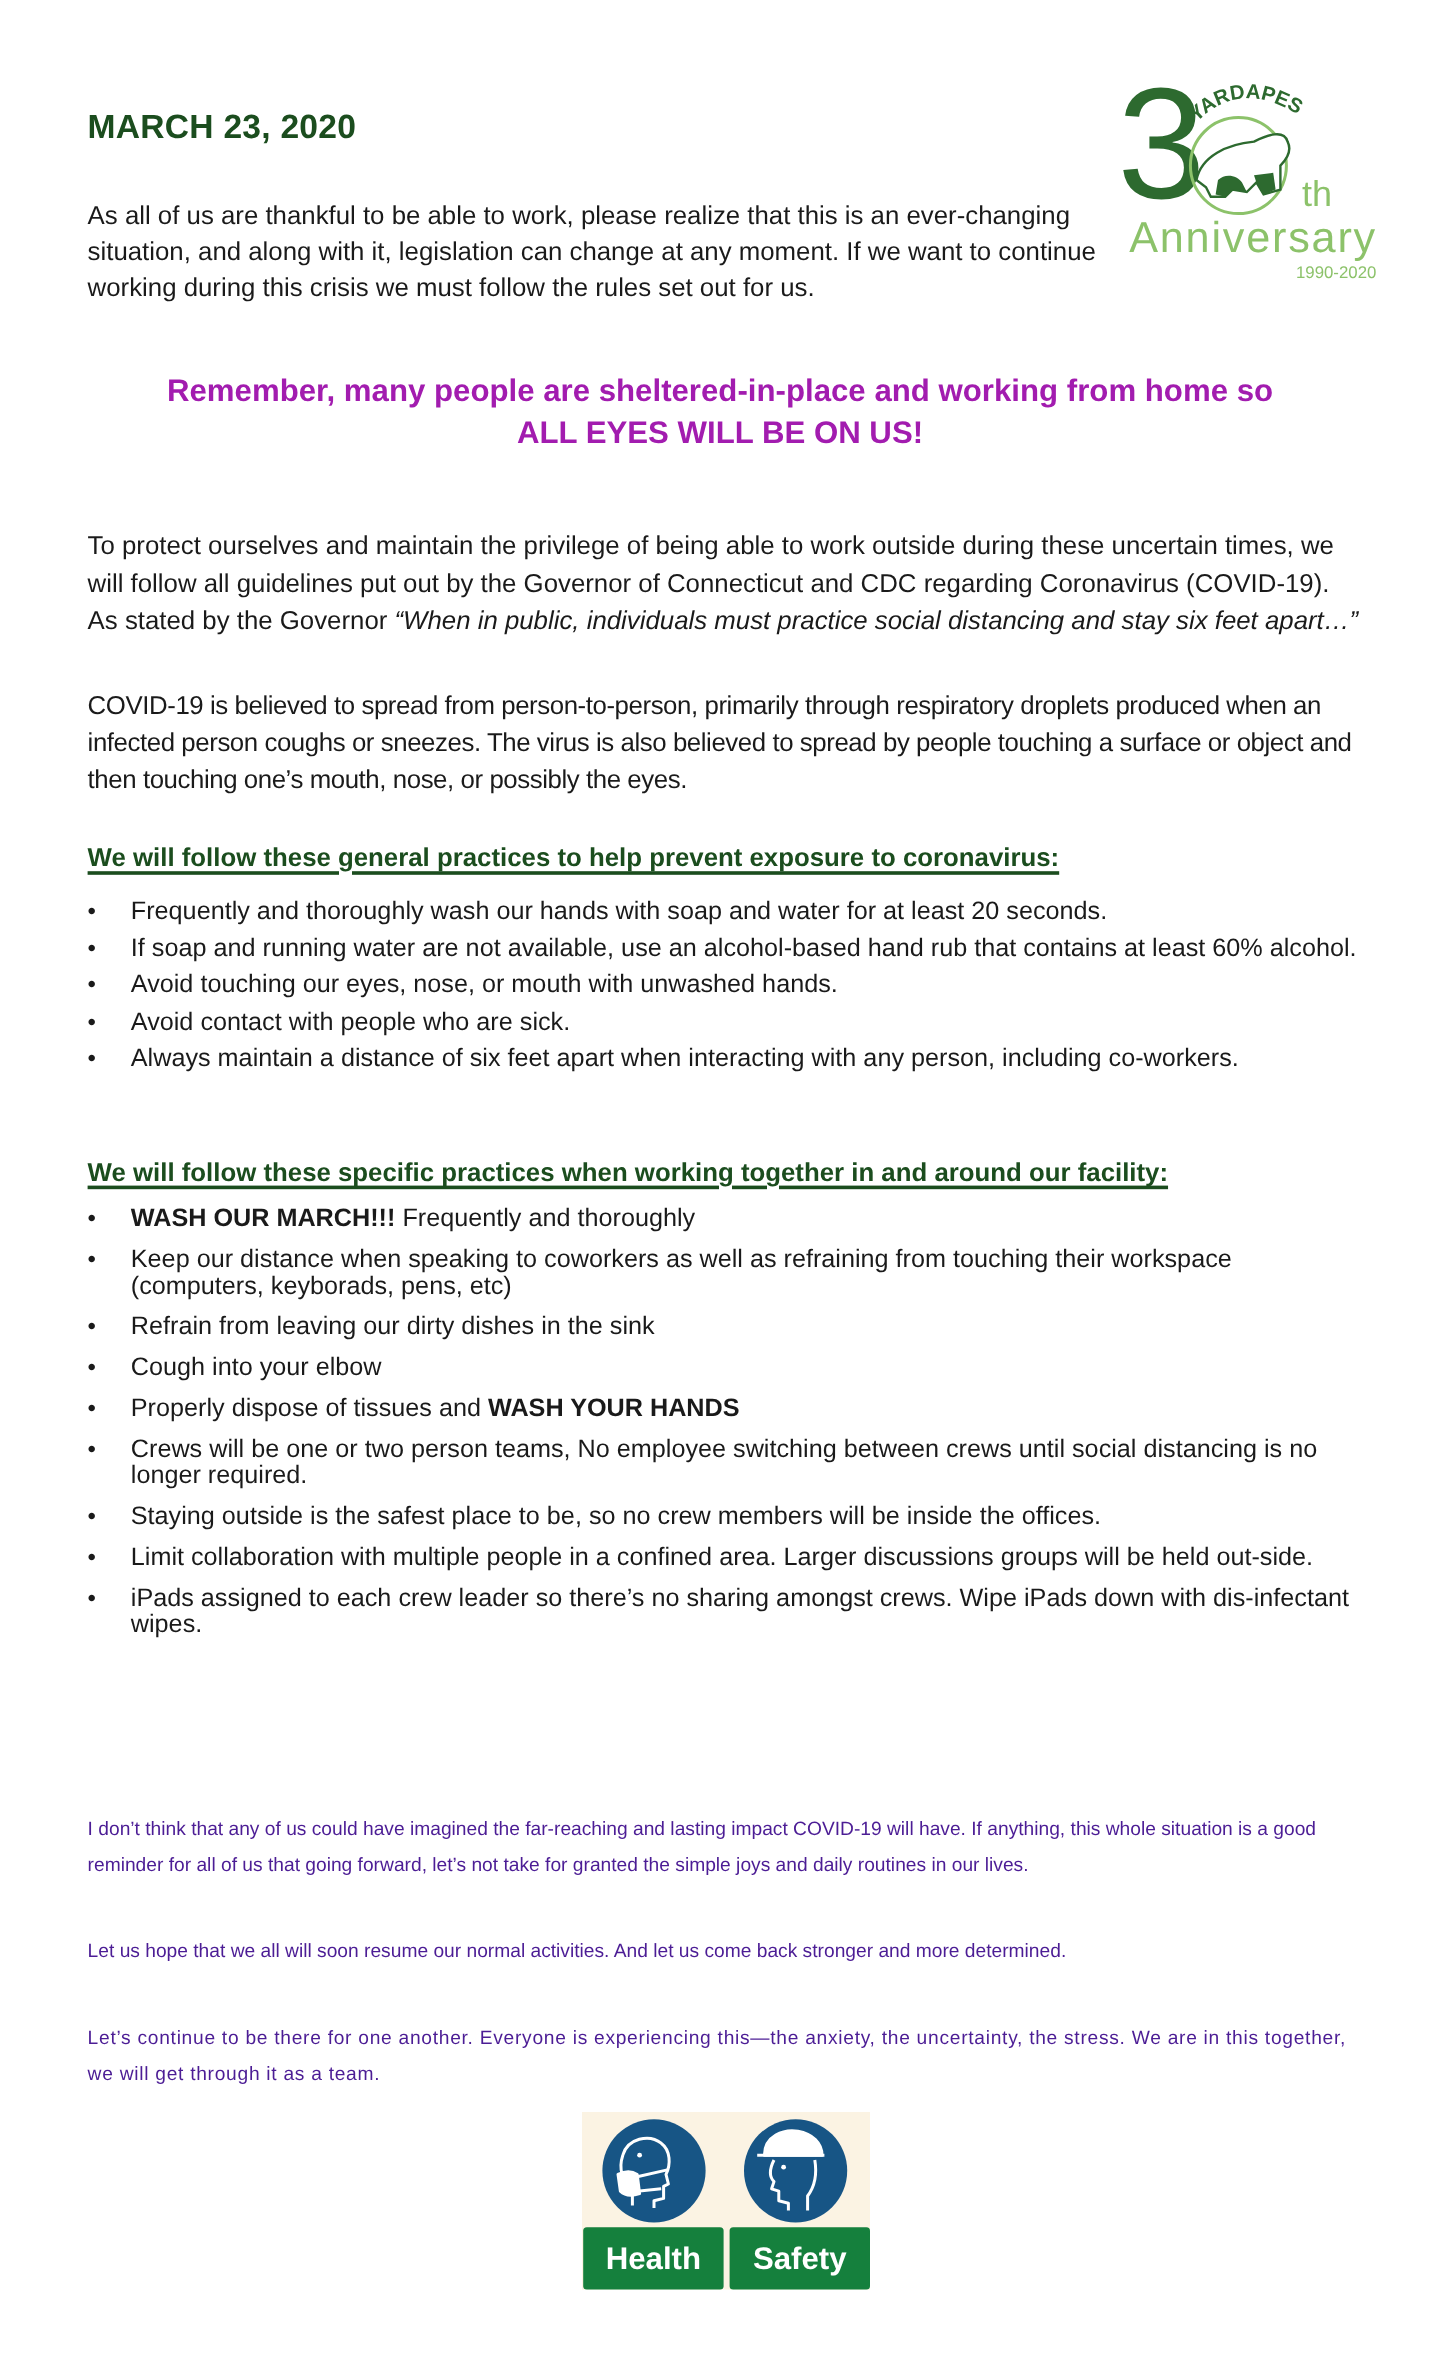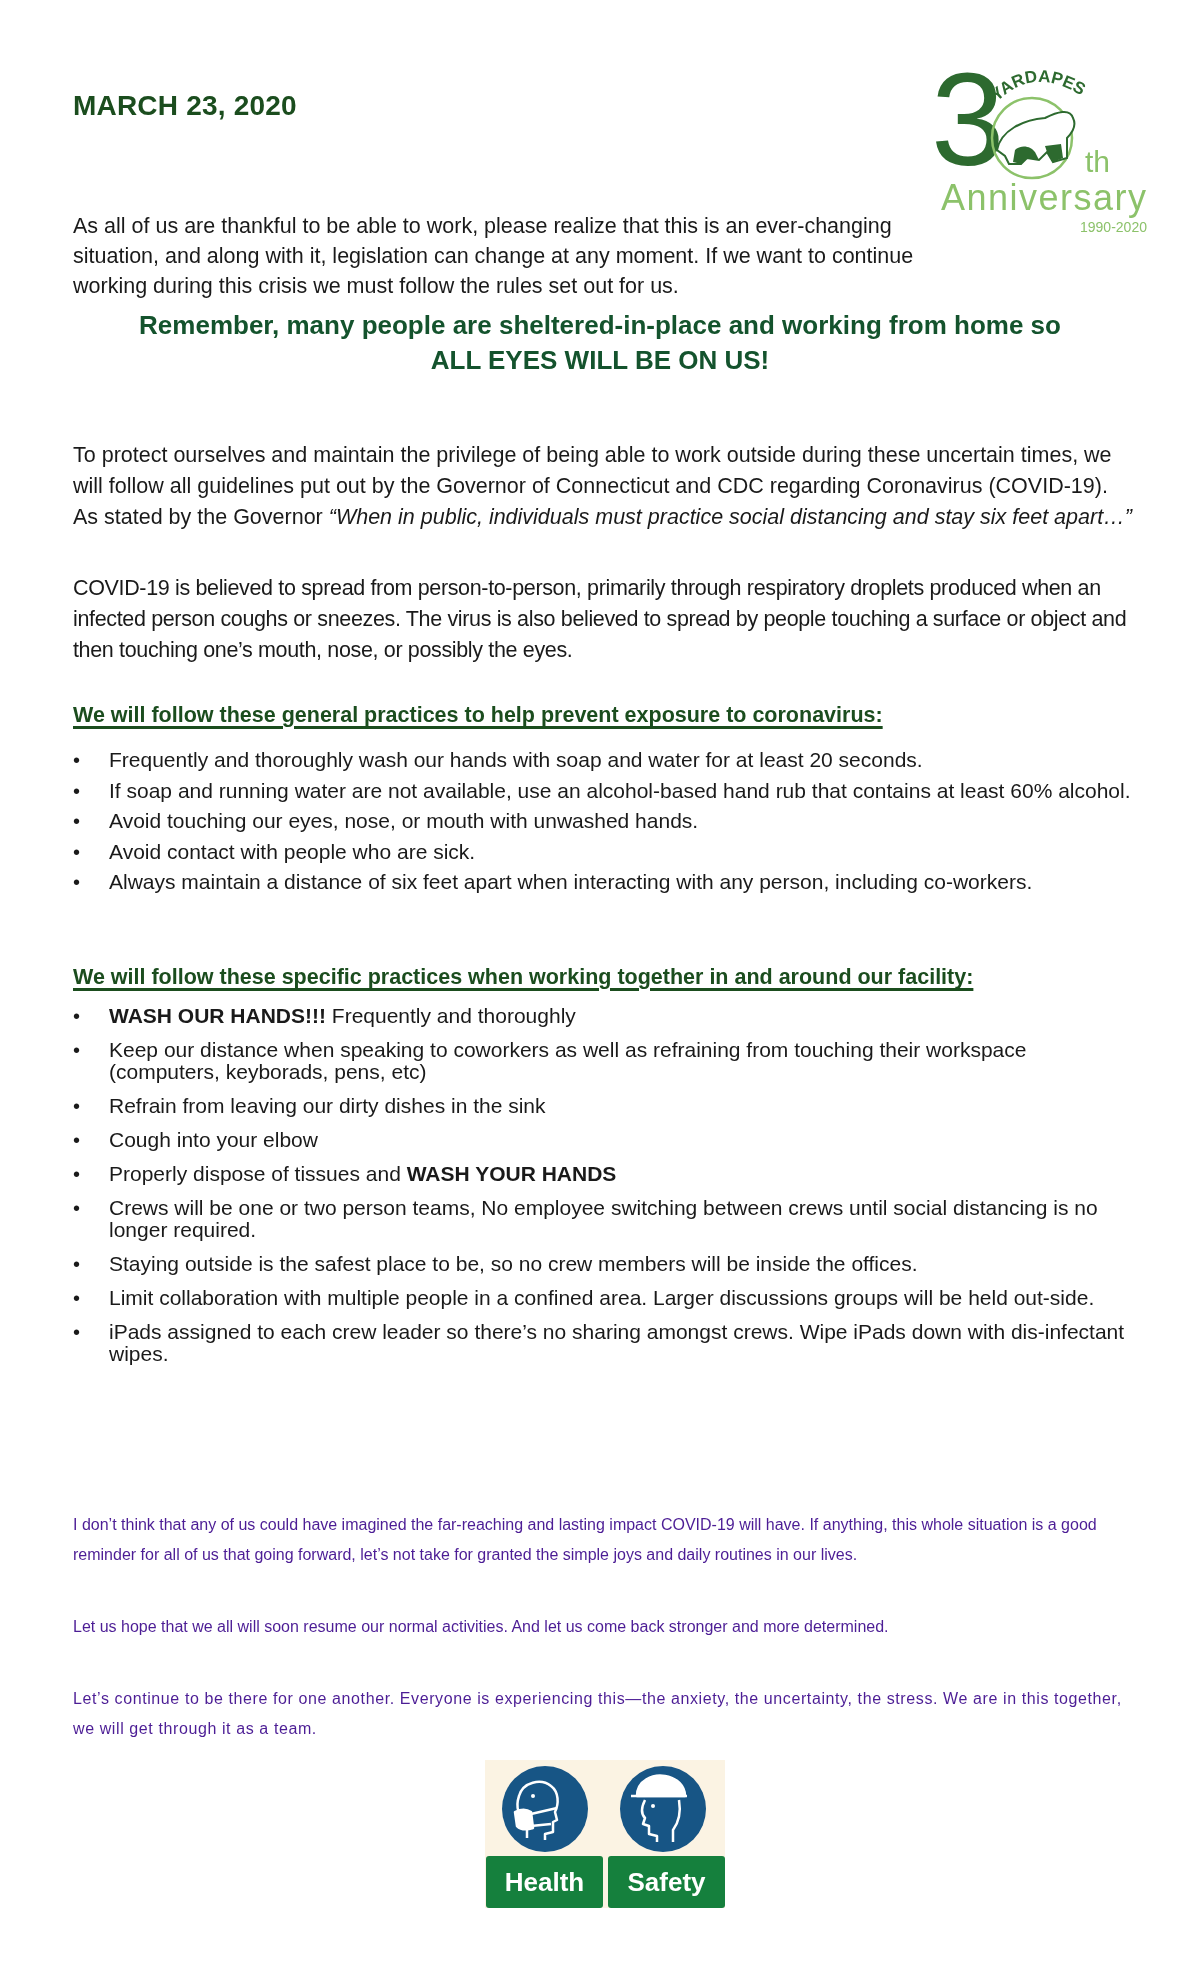--- a/index.html
+++ b/index.html
@@ -8,24 +8,24 @@
 
     .page { position: absolute; left: 0; top: 0; width: 1202px; height: 1980px; }
 
     
     .date { position: absolute; left: 73px; top: 90px; font-size: 28px; font-weight: bold; color: #1b4d1e; letter-spacing: 0.2px; }
 
     
     .logo { position: absolute; left: 935px; top: 60px; width: 215px; height: 175px; }
 
     
-    .intro { position: absolute; left: 73px; top: 165px; width: 860px; font-size: 21.5px; line-height: 30px; color: #1a1a1a; margin-top: 46px; }
+    .intro { position: absolute; left: 73px; top: 165px; width: 860px; font-size: 21.5px; line-height: 30px; color: #1a1a1a; }
 
     
-    .callout { position: absolute; left: 60px; top: 308px; width: 1080px; text-align: center; color: #14532d; font-weight: bold; font-size: 26px; line-height: 35px; }
+    .callout { position: absolute; left: 60px; top: 308px; width: 1080px; text-align: center; color: #a21caf; font-weight: bold; font-size: 26px; line-height: 35px; }
 
     .para { position: absolute; left: 73px; width: 1060px; font-size: 21.5px; line-height: 31px; color: #1a1a1a; }
     .para i { font-style: italic; }
     .p1 { top: 440px; }
     .p2 { top: 573px; letter-spacing: -0.35px; }
 
     .section-title { position: absolute; left: 73px; font-size: 21.5px; font-weight: bold; color: #1b4d1e; text-decoration: underline; text-decoration-thickness: 3px; text-underline-offset: 4px; }
     .st1 { top: 703px; }
     .st2 { top: 965px; }
 
@@ -94,21 +94,21 @@
   <ul class="list l1">
     <li>Frequently and thoroughly wash our hands with soap and water for at least 20 seconds.</li>
     <li>If soap and running water are not available, use an alcohol-based hand rub that contains at least 60% alcohol.</li>
     <li>Avoid touching our eyes, nose, or mouth with unwashed hands.</li>
     <li>Avoid contact with people who are sick.</li>
     <li>Always maintain a distance of six feet apart when interacting with any person, including co-workers.</li>
   </ul>
 
   <div class="section-title st2">We will follow these specific practices when working together in and around our facility:</div>
   <ul class="list l2">
-    <li><b>WASH OUR HANDS!!!</b><span> Frequently and thoroughly</span></li>
+    <li><b>WASH OUR MARCH!!!</b><span> Frequently and thoroughly</span></li>
     <li>Keep our distance when speaking to coworkers as well as refraining from touching their workspace (computers, keyborads, pens, etc)</li>
     <li>Refrain from leaving our dirty dishes in the sink</li>
     <li>Cough into your elbow</li>
     <li><span>Properly dispose of tissues and </span><b>WASH YOUR HANDS</b></li>
     <li>Crews will be one or two person teams, No employee switching between crews until social distancing is no longer required.</li>
     <li>Staying outside is the safest place to be, so no crew members will be inside the offices.</li>
     <li>Limit collaboration with multiple people in a confined area. Larger discussions groups will be held out-side.</li>
     <li>iPads assigned to each crew leader so there’s no sharing amongst crews. Wipe iPads down with dis-infectant wipes.</li>
   </ul>
 

